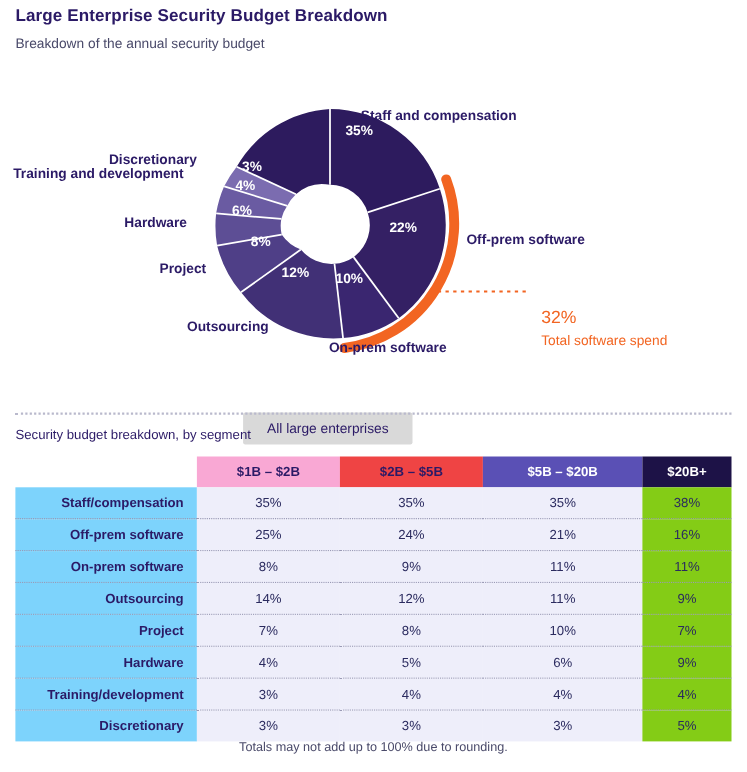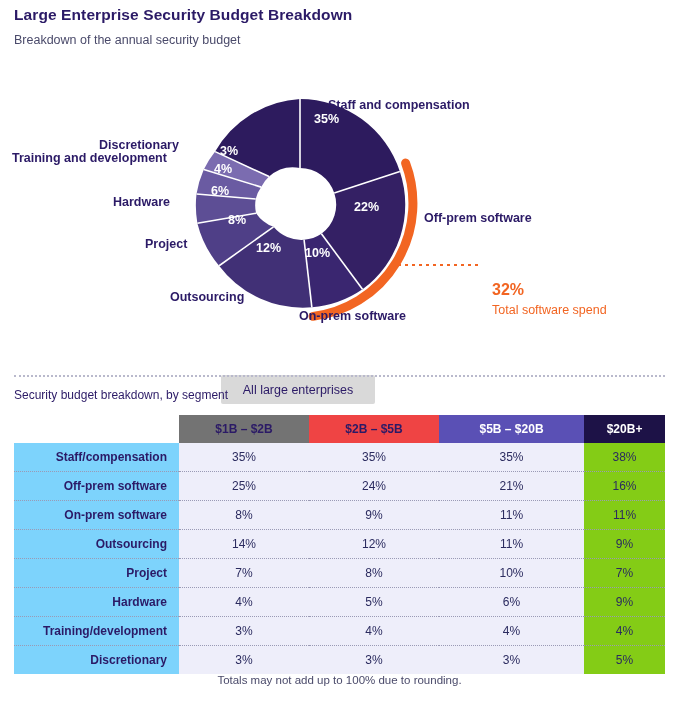--- a/index.html
+++ b/index.html
@@ -65,21 +65,21 @@
   .lab-project { left: 145px; top: 185px; }
   .lab-outsourcing { left: 170px; top: 238px; }
   .lab-onprem { left: 299px; top: 257px; }
   .lab-offprem { left: 424px; top: 159px; }
 
   .totalpct {
     position: absolute;
     left: 492px;
     top: 229px;
     font-size: 16px;
-    font-weight: bold;
+    font-weight: normal;
     color: #f26522;
   }
   .totallabel {
     position: absolute;
     left: 492px;
     top: 251px;
     font-size: 12.5px;
     color: #f26522;
   }
 
@@ -128,21 +128,21 @@
     font-weight: bold;
     font-size: 12px;
     padding: 7px 0;
     text-align: center;
     color: #2b1a66;
   }
   table.budget th.rowhead-blank {
     width: 165px;
     background: transparent;
   }
-  table.budget th.c1 { background: #737373; }
+  table.budget th.c1 { background: #f9a8d4; }
   table.budget th.c2 { background: #ef4444; }
   table.budget th.c3 { background: #5a50b5; color: #ffffff; }
   table.budget th.c4 { background: #1d1247; color: #ffffff; }
 
   table.budget td {
     padding: 7px 0;
     text-align: center;
     font-size: 12px;
     color: #2b2b5f;
     border-bottom: 1px dotted #9a9ab5;

